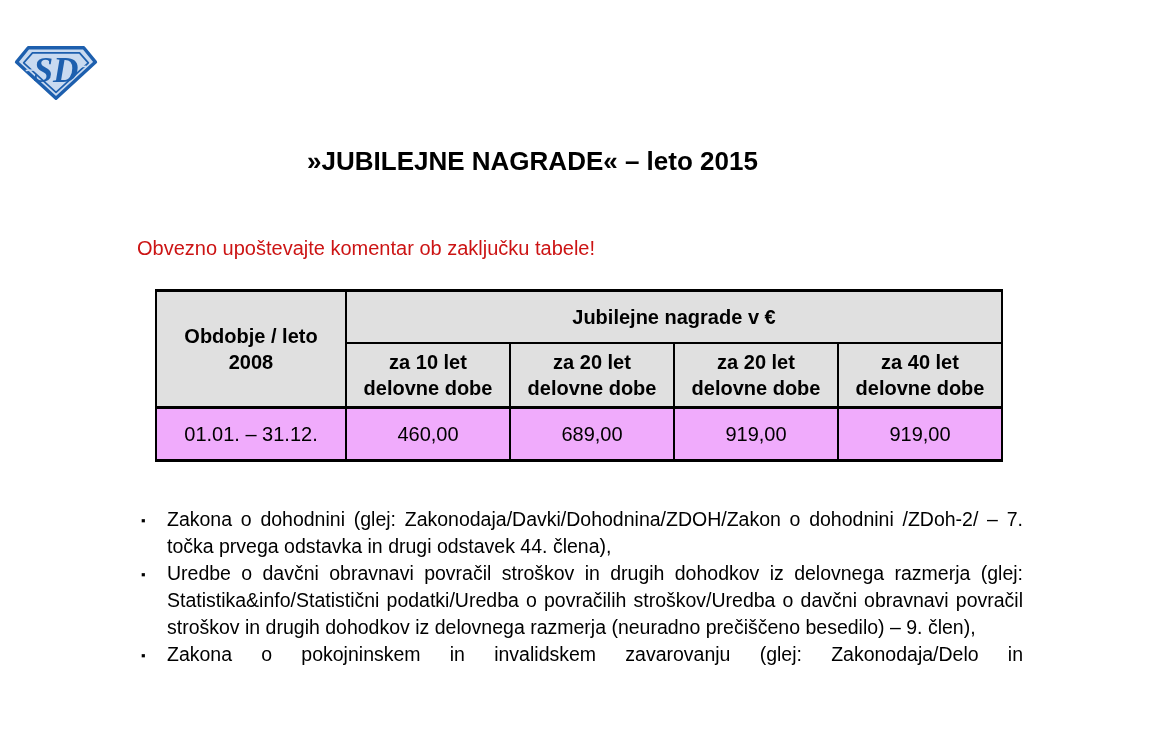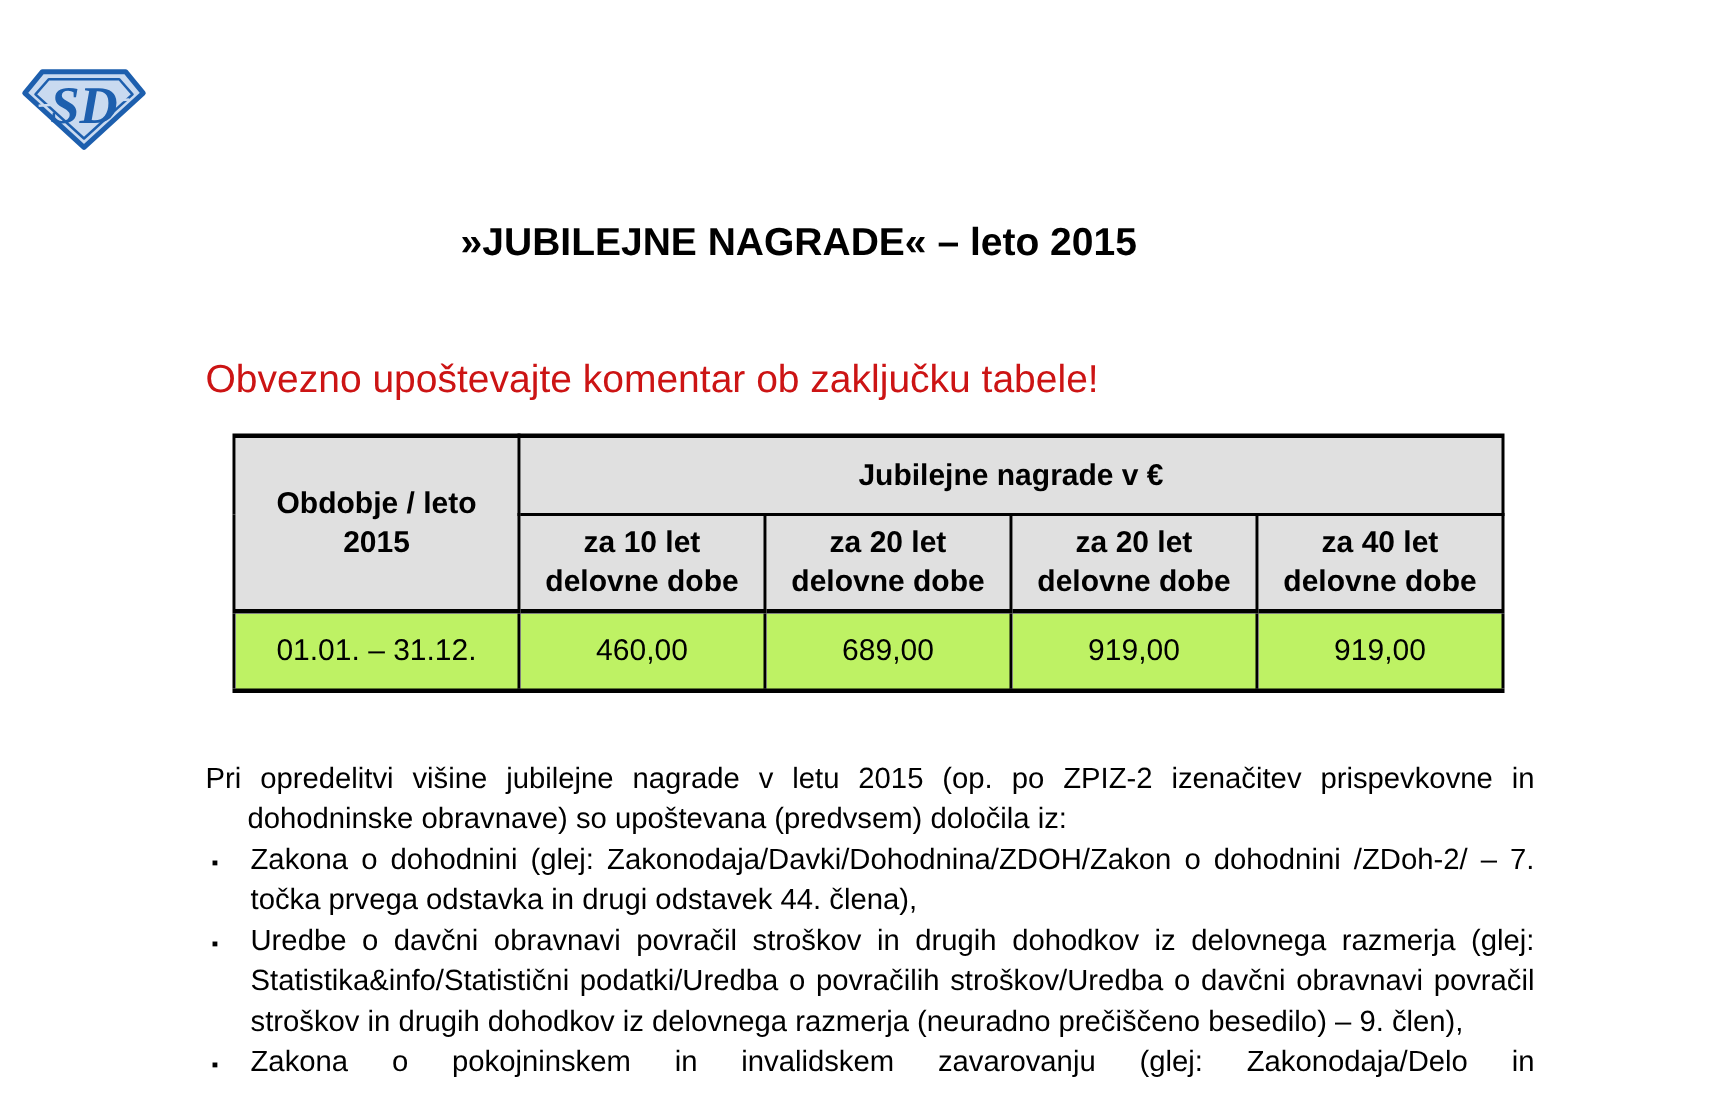--- a/index.html
+++ b/index.html
@@ -18,21 +18,21 @@
   
   .doc-title {
     position: absolute; left: 0; top: 146px; width: 1065px;
     text-align: center; font-size: 26px; font-weight: bold;
     margin: 0; white-space: nowrap;
   }
 
   
   .notice {
     position: absolute; left: 137px; top: 237px;
-    font-size: 26px; color: #cc1414; margin: 0; white-space: nowrap;
+    font-size: 20px; color: #cc1414; margin: 0; white-space: nowrap;
   }
 
   
   .jub-table {
     position: absolute; left: 155px; top: 289px; width: 848px;
     border-collapse: collapse; table-layout: fixed;
     border: 2px solid #000;
     border-top: 3px solid #000;
     border-bottom: 3px solid #000;
   }
@@ -41,21 +41,21 @@
     text-align: center; vertical-align: middle;
     font-size: 20px; padding: 2px 4px;
     overflow: hidden;
   }
   .jub-table thead th { background: #e0e0e0; font-weight: bold; }
   .jub-table .corner { width: 180px; line-height: 1.3; }
   .jub-table .group  { height: 46px; }
   .jub-table .col-h  { height: 58px; line-height: 1.3; }
   .jub-table .data-row td {
     height: 46px; border-top: 3px solid #000;
-    font-weight: normal; background: #bef264;
+    font-weight: normal; background: #f0abfc;
   }
 
   
   .bodytext {
     position: absolute; left: 137px; top: 506px; width: 886px;
     font-size: 19.5px; line-height: 27px; text-align: justify;
   }
   .intro { margin: 0; padding-left: 28px; text-indent: -28px; }
   ul.bullets { list-style: none; margin: 0; padding: 0 0 0 30px; }
   ul.bullets li { position: relative; text-align: justify; }
@@ -76,21 +76,21 @@
   <text x="50" y="44" text-anchor="middle" font-family="Liberation Serif, serif" font-size="42" font-style="italic" font-weight="bold" fill="#1d5fae">SD</text>
 </svg>
 
 <h1 class="doc-title">»JUBILEJNE NAGRADE« – leto 2015</h1>
 
 <p class="notice">Obvezno upoštevajte komentar ob zaključku tabele!</p>
 
 <table class="jub-table">
   <thead>
     <tr>
-      <th class="corner" rowspan="2">Obdobje / leto 2015</th>
+      <th class="corner" rowspan="2">Obdobje / leto 2008</th>
       <th class="group" colspan="4">Jubilejne nagrade v €</th>
     </tr>
     <tr>
         <th class="col-h">za 10 let delovne dobe</th>
         <th class="col-h">za 20 let delovne dobe</th>
         <th class="col-h">za 20 let delovne dobe</th>
         <th class="col-h">za 40 let delovne dobe</th>
       </tr>
   </thead>
   <tbody>
@@ -98,19 +98,18 @@
         <td>01.01. – 31.12.</td>
         <td>460,00</td>
         <td>689,00</td>
         <td>919,00</td>
         <td>919,00</td>
       </tr>
     </tbody>
 </table>
 
 <div class="bodytext">
-  <p class="intro">Pri opredelitvi višine jubilejne nagrade v letu 2015 (op. po ZPIZ-2 izenačitev prispevkovne in dohodninske obravnave) so upoštevana (predvsem) določila iz:</p>
   <ul class="bullets">
       <li><span class="marker">▪</span><span class="b">Zakona o dohodnini</span><span> (glej: Zakonodaja/Davki/Dohodnina/ZDOH/Zakon o dohodnini </span><span class="b">/ZDoh-2/</span><span> – 7. točka prvega odstavka in drugi odstavek 44. člena),</span></li>
       <li><span class="marker">▪</span><span class="b">Uredbe o davčni obravnavi povračil stroškov in drugih dohodkov iz delovnega razmerja</span><span> (glej: Statistika&amp;info/Statistični podatki/Uredba o povračilih stroškov/Uredba o davčni obravnavi povračil stroškov in drugih dohodkov iz delovnega razmerja (neuradno prečiščeno besedilo) – 9. člen),</span></li>
       <li><span class="marker">▪</span><span class="b">Zakona o pokojninskem in invalidskem zavarovanju</span><span> (glej: Zakonodaja/Delo in</span></li>
     </ul>
 </div>
 
 </body></html>

